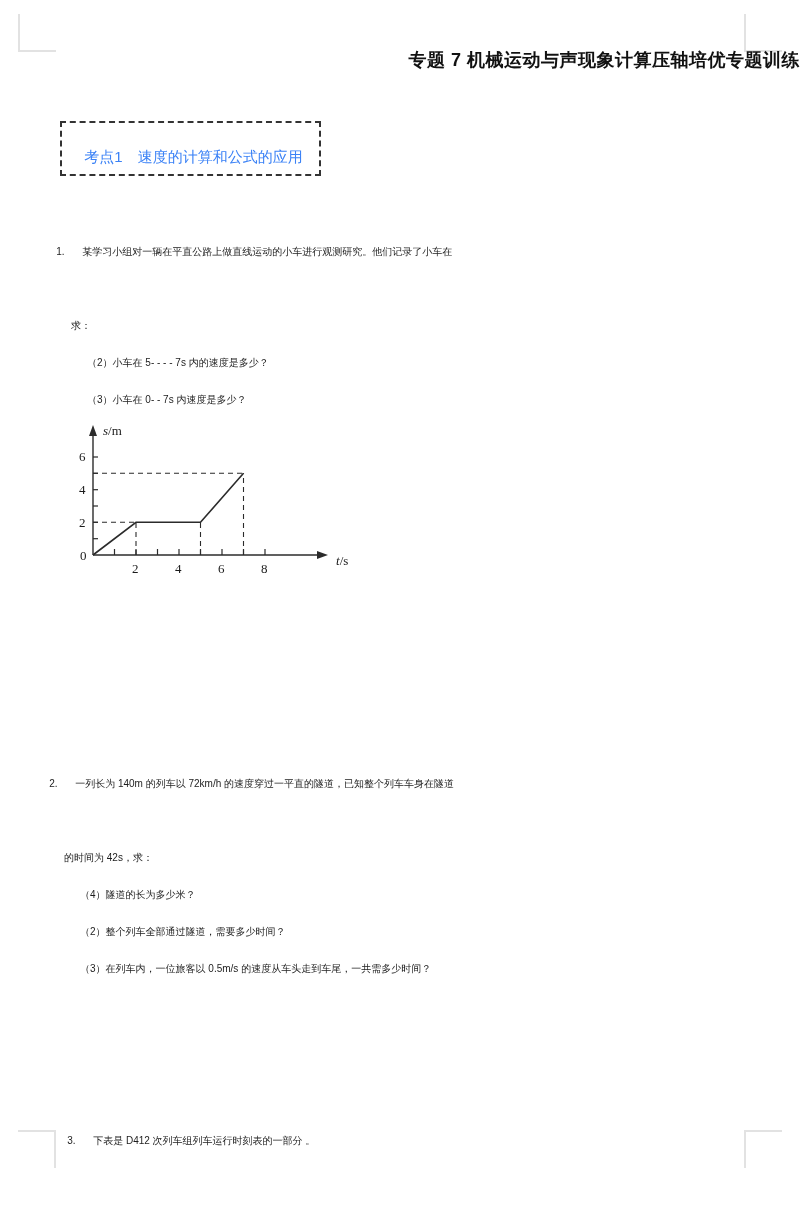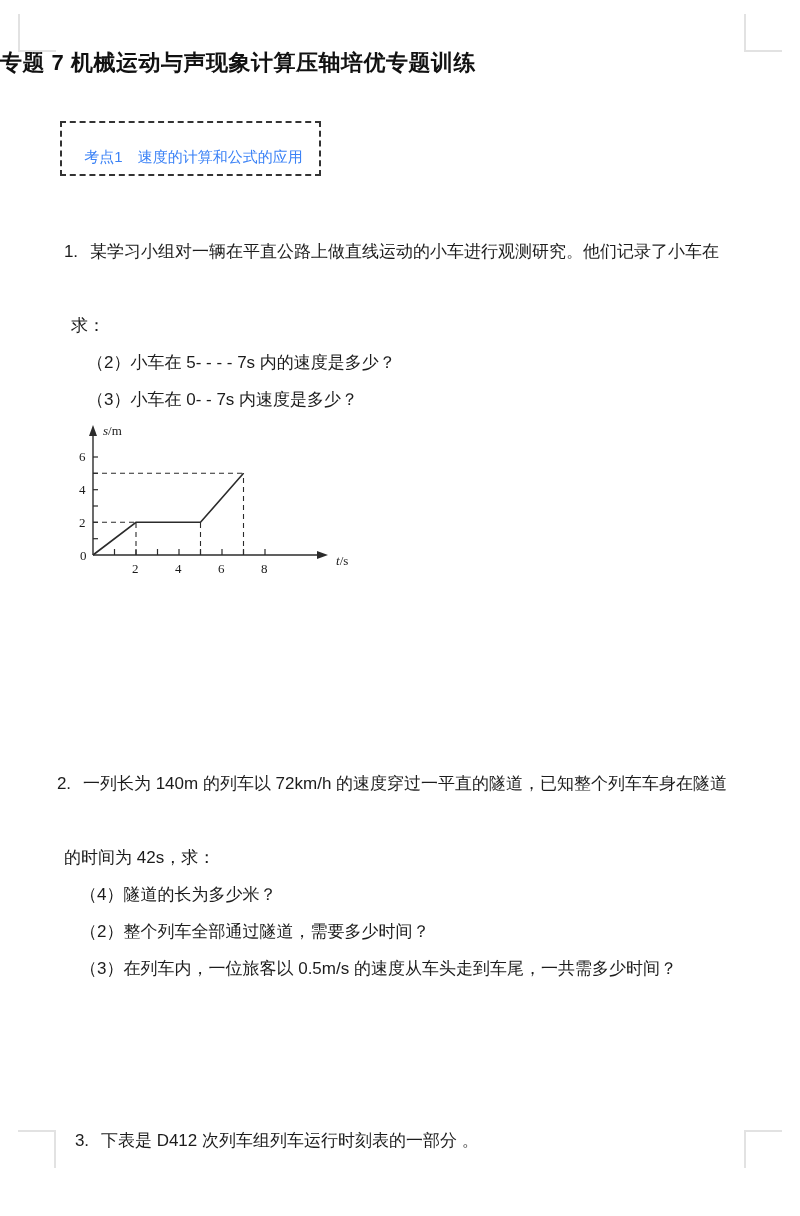--- a/index.html
+++ b/index.html
@@ -27,22 +27,22 @@
   .corner.tr { top: 14px;  right: 18px; border-left: 2px solid #e2e2e2; border-bottom: 2px solid #e2e2e2; }
   .corner.bl { bottom: 48px; left: 18px;  border-right: 2px solid #e2e2e2; border-top: 2px solid #e2e2e2; }
   .corner.br { bottom: 48px; right: 18px; border-left: 2px solid #e2e2e2; border-top: 2px solid #e2e2e2; }
 
   
   .doc-title {
     position: absolute;
     top: 48px;
     left: 0;
     width: 800px;
-    text-align: left;
-    font-size: 22px;
+    text-align: right;
+    font-size: 18px;
     font-weight: bold;
     letter-spacing: 0.5px;
     color: #111;
   }
 
   
   .section-box {
     position: absolute;
     top: 121px;
     left: 60px;
@@ -50,21 +50,21 @@
     border: 2px dashed #333;
     font-size: 15px;
     color: #3b82f6;
     white-space: pre;
     line-height: 1.1;
   }
 
   
   .question {
     position: absolute;
-    font-size: 17px;
+    font-size: 10px;
     color: #1c1c1c;
   }
   .q-line {
     line-height: 37px;
     white-space: pre;
   }
   .q-num {
     display: inline-block;
     width: 26px;
   }

